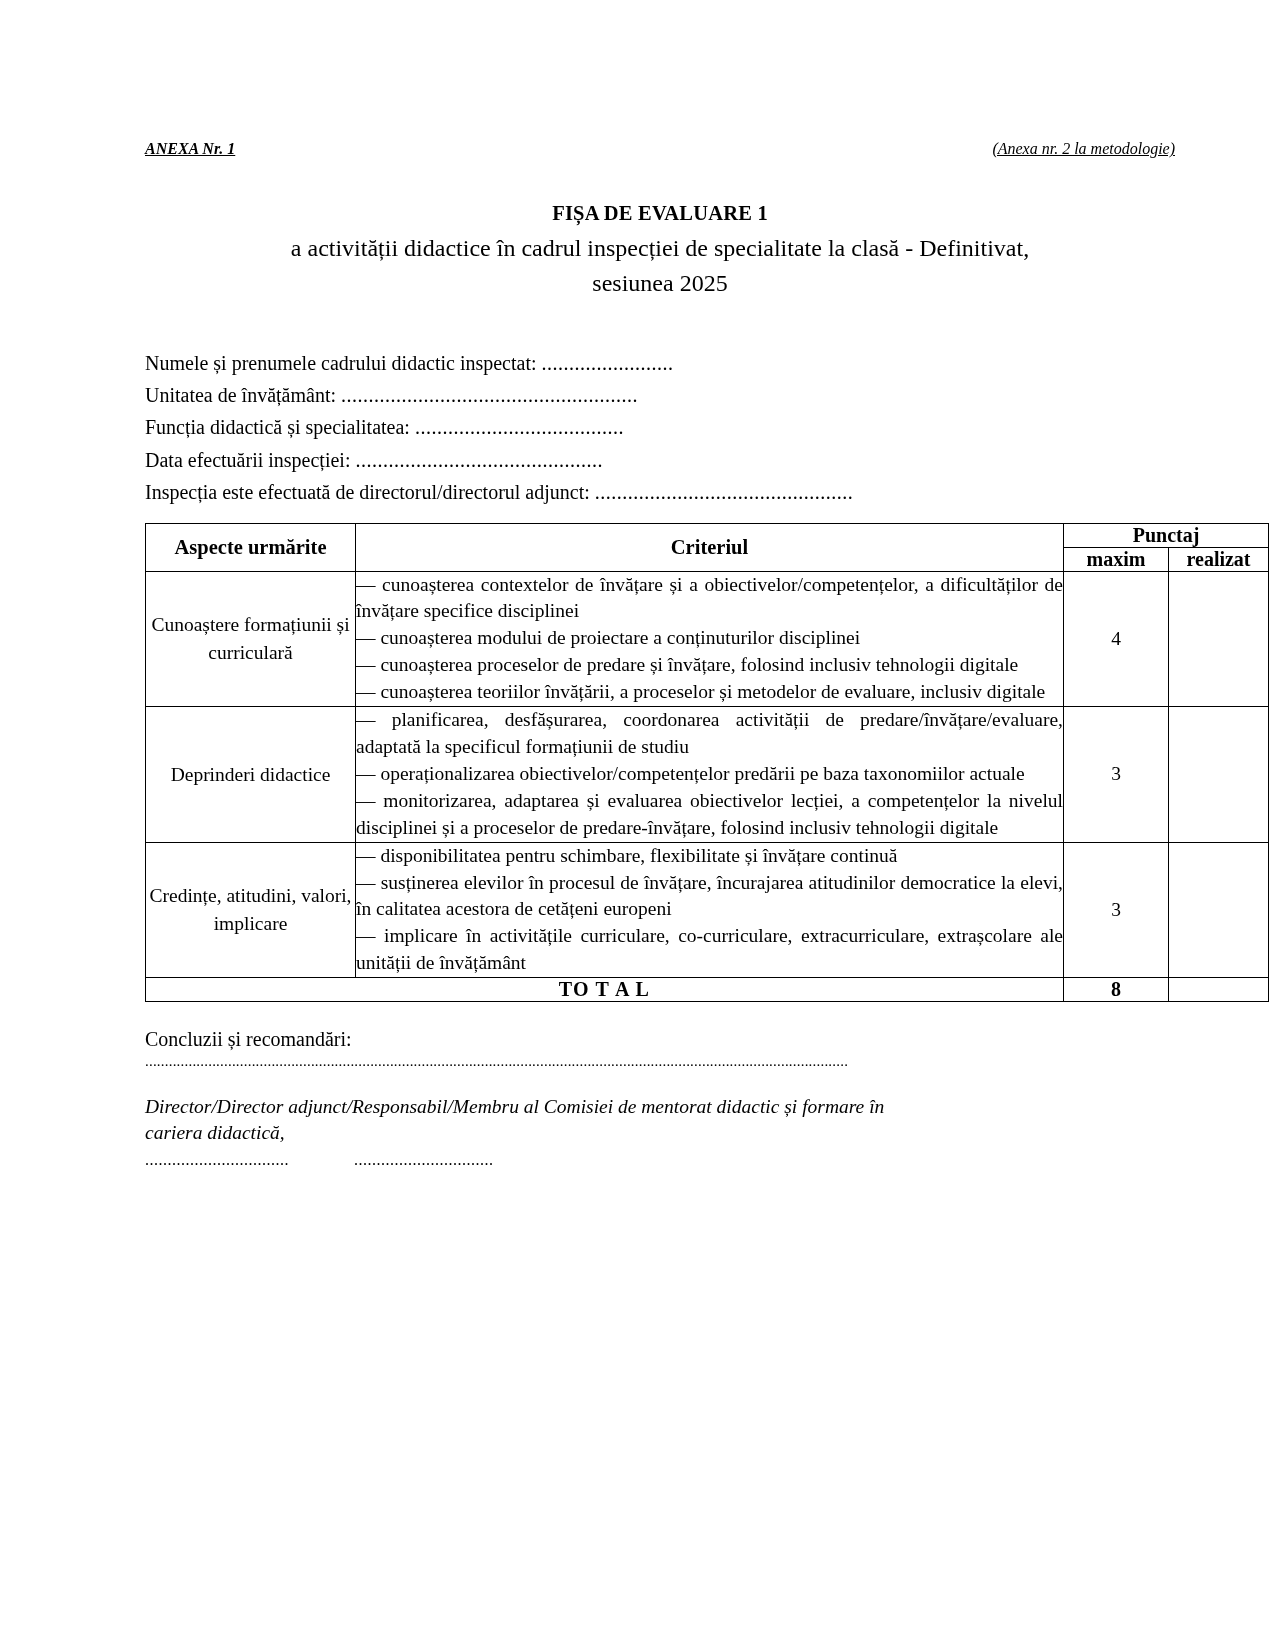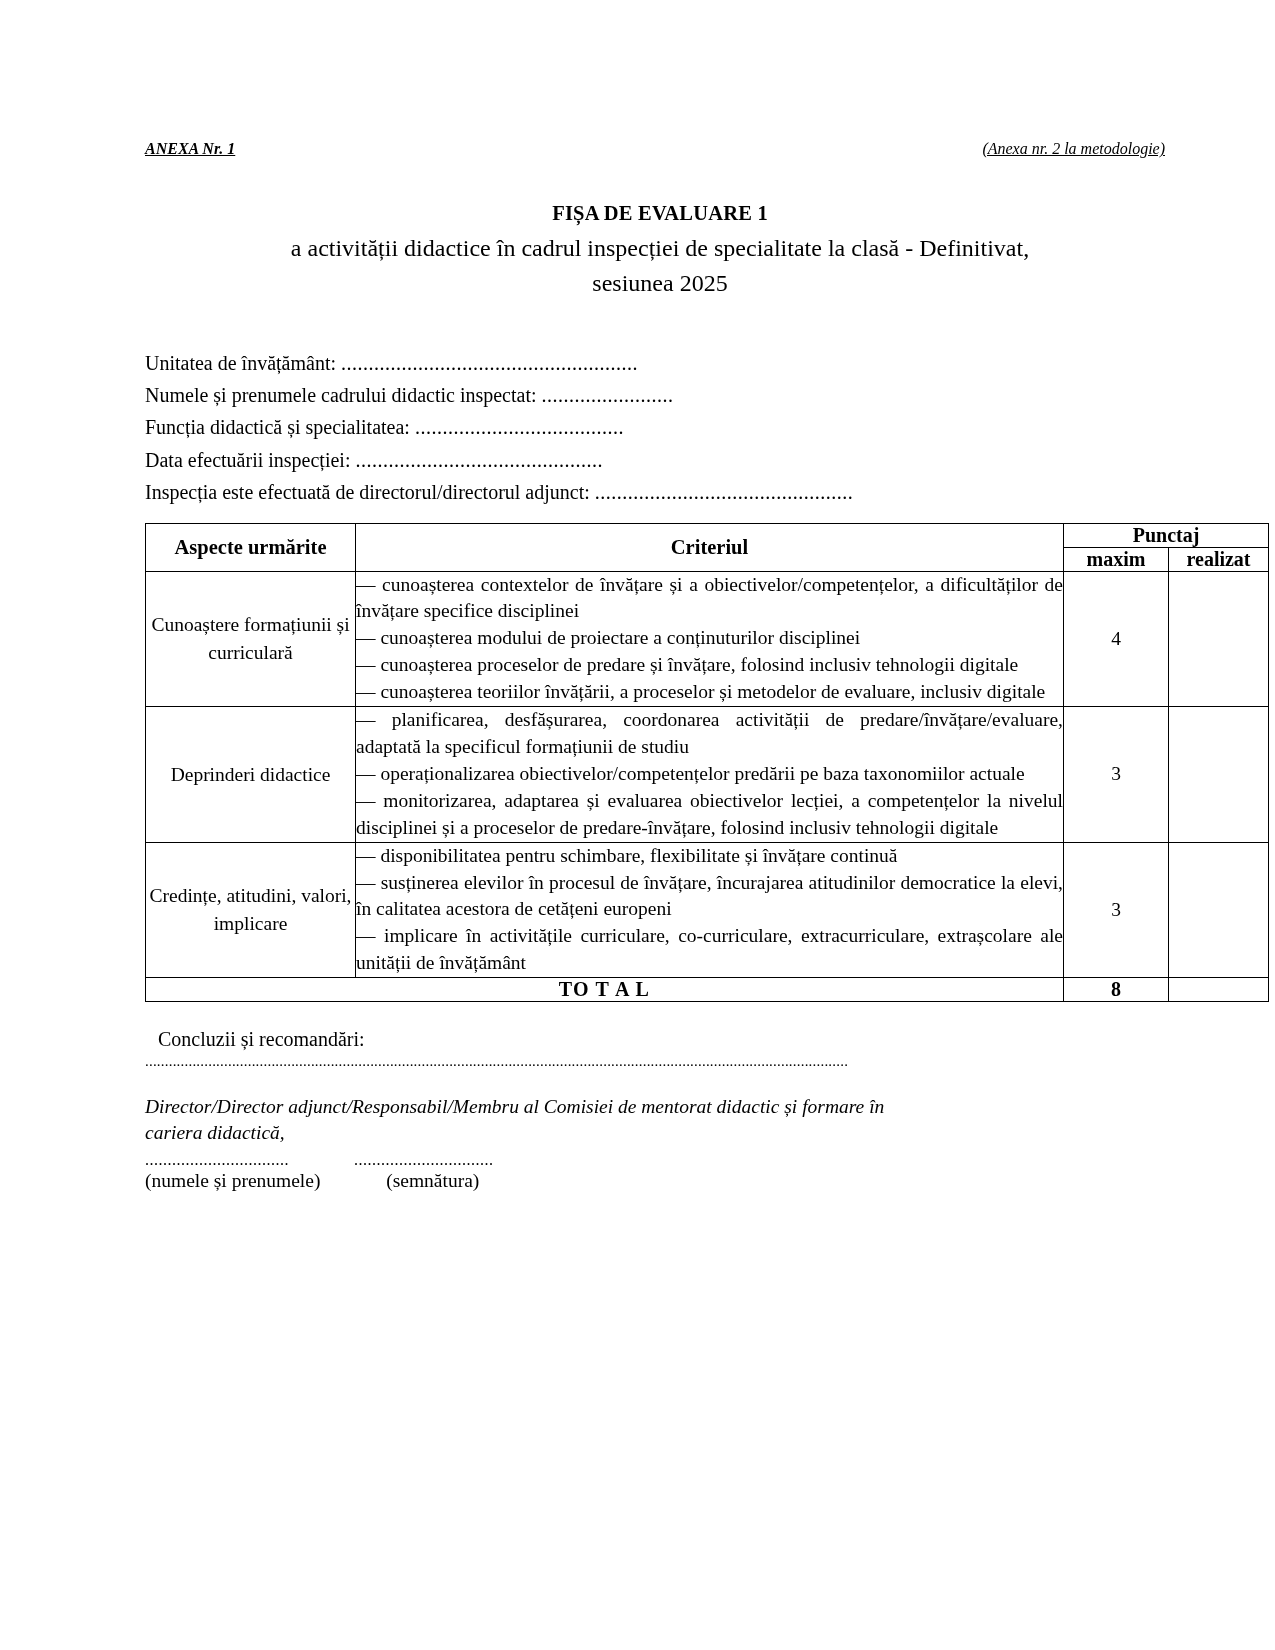--- a/index.html
+++ b/index.html
@@ -43,21 +43,20 @@
     text-decoration: underline;
     font-weight: bold;
     font-style: italic;
     font-size: 16px;
   }
   .header-right {
     text-decoration: underline;
     font-weight: normal;
     font-style: italic;
     font-size: 16px;
-    margin-right: 10px;
   }
   
   .title {
     text-align: center;
     font-weight: bold;
     font-size: 20.5px;
     letter-spacing: 0.2px;
     margin-bottom: 6px;
   }
   .subtitle {
@@ -145,21 +144,21 @@
     font-weight: bold;
     font-size: 20px;
   }
   .just { text-align: justify; text-justify: inter-word; }
   
   .footer {
     margin-top: 26px;
     font-size: 20px;
   }
   .concl {
-    margin-left: 13px;
+    margin-left: 0px;
   }
   .dotline {
     font-size: 15px;
     letter-spacing: 0.2px;
     word-spacing: -1px;
     margin-top: 2px;
     color: #000;
     overflow: hidden;
     white-space: nowrap;
     width: 1025px;
@@ -191,26 +190,26 @@
       <div class="header-left">ANEXA Nr. 1</div>
       <div class="header-right">(Anexa nr. 2 la metodologie)</div>
     </div>
 
     <div class="title">FIȘA DE EVALUARE 1</div>
     <div class="subtitle">a activității didactice în cadrul inspecției de specialitate la clasă - Definitivat,</div>
     <div class="subtitle">sesiunea 2025</div>
 
     <div class="fields">
       <div class="field-line">
+        <span>Numele și prenumele cadrului didactic inspectat:</span>
+        <span class="dots">........................</span>
+      </div>
+      <div class="field-line">
         <span>Unitatea de învățământ:</span>
         <span class="dots">......................................................</span>
-      </div>
-      <div class="field-line">
-        <span>Numele și prenumele cadrului didactic inspectat:</span>
-        <span class="dots">........................</span>
       </div>
       <div class="field-line">
         <span>Funcția didactică și specialitatea:</span>
         <span class="dots">......................................</span>
       </div>
       <div class="field-line">
         <span>Data efectuării inspecției:</span>
         <span class="dots">.............................................</span>
       </div>
       <div class="field-line">
@@ -282,21 +281,16 @@
       <div class="dotline">..................................................................................................................................................................................</div>
 
       <div class="sig-role">Director/Director adjunct/Responsabil/Membru al Comisiei de mentorat didactic și formare în</div>
       <div class="sig-role" style="margin-top:0">cariera didactică,</div>
 
       <div class="sig-dots">
         <span>................................</span>
         <span class="sp-wide"></span>
         <span>...............................</span>
       </div>
-      <div class="sig-labels">
-        <span>(numele și prenumele)</span>
-        <span class="sp-wide"></span>
-        <span>(semnătura)</span>
-      </div>
     </div>
 
   </div>
 </div>
 
 </body></html>

